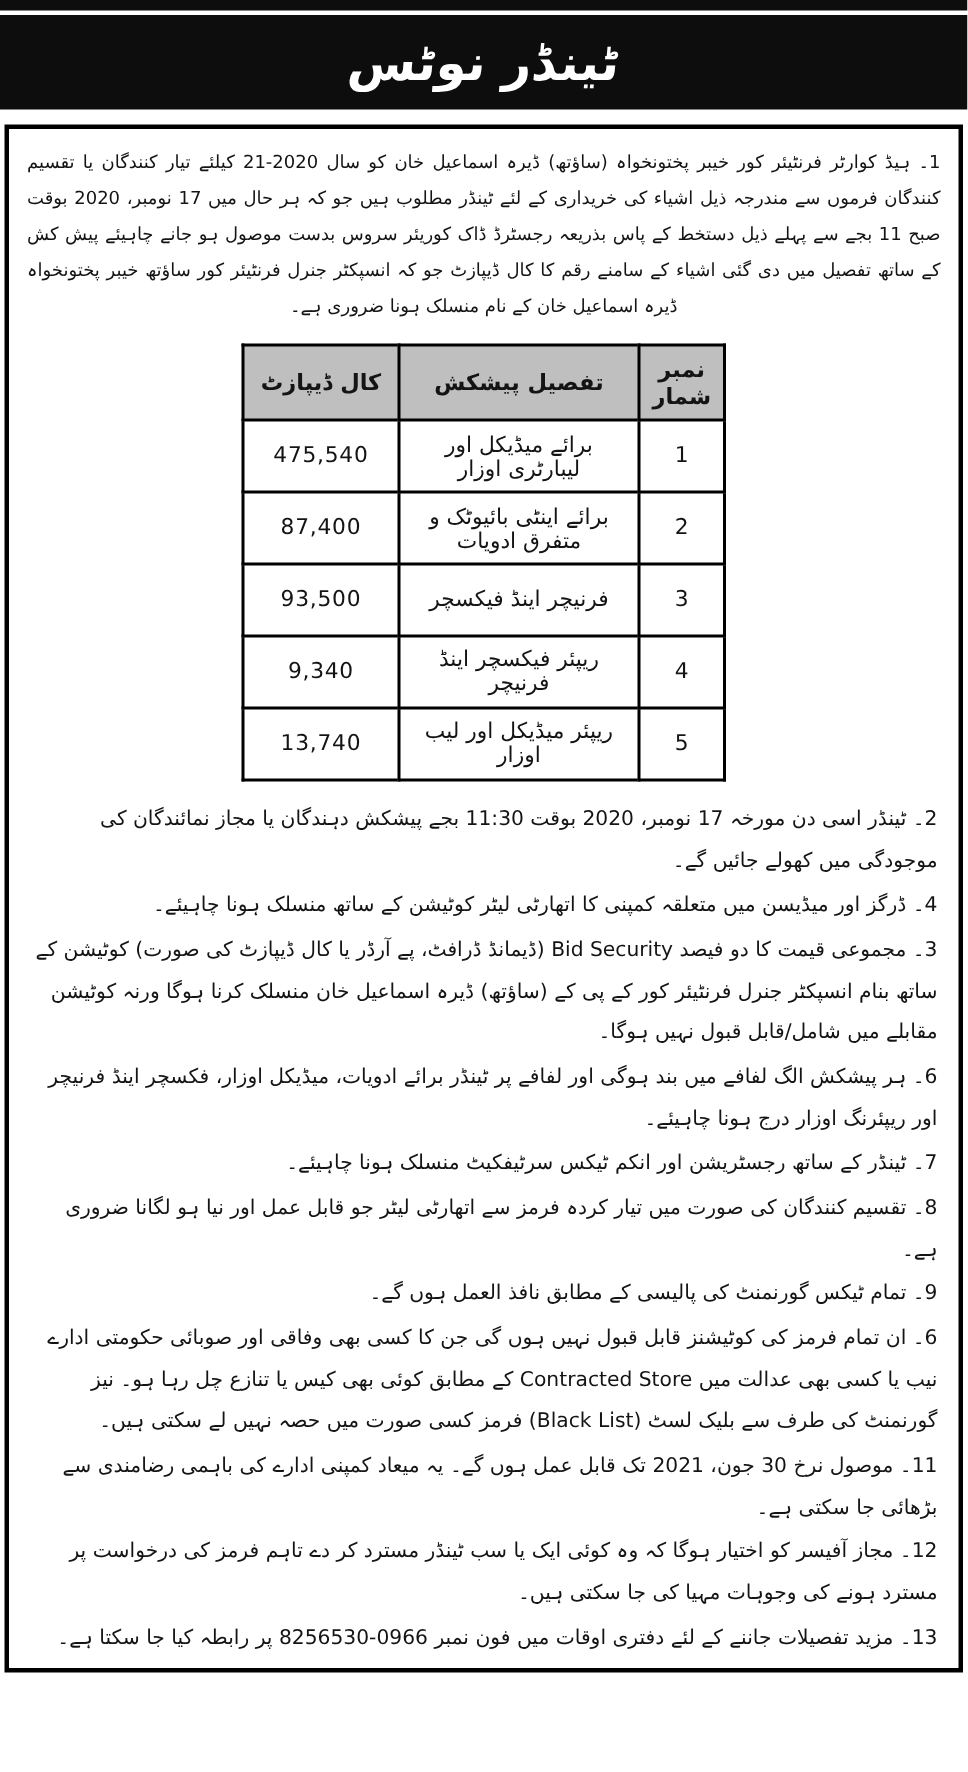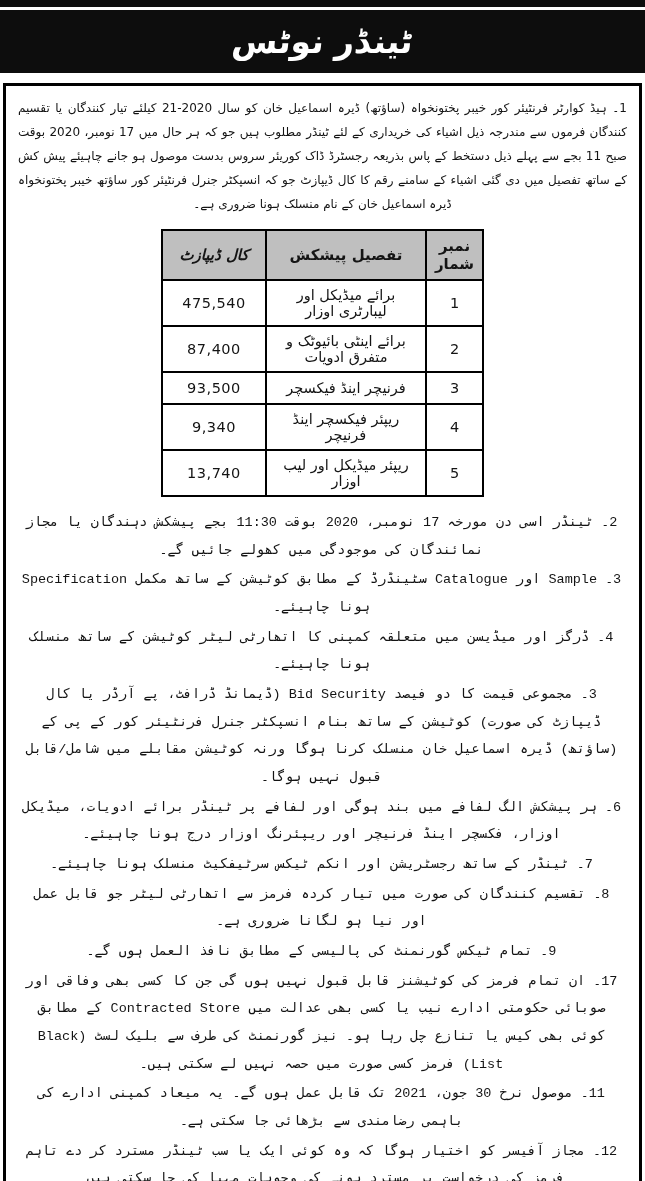--- a/index.html
+++ b/index.html
@@ -48,36 +48,35 @@
   }
   .tender-table th,.tender-table td{
     border:2.5px solid var(--border_black);
     text-align:center;vertical-align:middle;
     padding:6px 8px;
   }
   .tender-table th{
     background:var(--table_header_gray);
     font-size:15px;font-weight:bold;height:46px;
   }
-  .tender-table td{height:32px;font-size:14.5px;}
+  .tender-table td{height:48px;font-size:14.5px;}
   .col-serial{width:44px;}
   .col-detail{width:160px;}
-  .col-deposit{width:104px;font-style:italic;}
+  .col-deposit{width:104px;}
   .deposit-val{font-size:17px;letter-spacing:0.5px;}
   .terms-heading{
     direction:rtl;text-align:right;
     font-weight:bold;font-size:15px;
     margin:4px 2px 6px 0;
   }
   .term{
     direction:rtl;unicode-bidi:plaintext;
-    text-align:center;
+    text-align:right;
     font-size:13.5px;line-height:2.05;
     padding:0 4px 2px 2px;
-    font-family:Liberation Mono, monospace;
   }
 </style>
 </head>
 <body>
 
 <div class="top-strip"></div>
 
 <div class="title-bar">
   <div class="title-text">ٹینڈر نوٹس</div>
 </div>
@@ -119,26 +118,25 @@
         <td>5</td>
         <td>ریپئر میڈیکل اور لیب اوزار</td>
         <td class="deposit-val">13,740</td>
       </tr>
     </tbody>
   </table>
 
 
   <div>
     <div class="term">2۔ ٹینڈر اسی دن مورخہ 17 نومبر، 2020 بوقت 11:30 بجے پیشکش دہندگان یا مجاز نمائندگان کی موجودگی میں کھولے جائیں گے۔</div>
-    <div class="term">3۔ Sample اور Catalogue سٹینڈرڈ کے مطابق کوٹیشن کے ساتھ مکمل Specification ہونا چاہیئے۔</div>
     <div class="term">4۔ ڈرگز اور میڈیسن میں متعلقہ کمپنی کا اتھارٹی لیٹر کوٹیشن کے ساتھ منسلک ہونا چاہیئے۔</div>
     <div class="term">3۔ مجموعی قیمت کا دو فیصد Bid Security (ڈیمانڈ ڈرافٹ، پے آرڈر یا کال ڈیپازٹ کی صورت) کوٹیشن کے ساتھ بنام انسپکٹر جنرل فرنٹیئر کور کے پی کے (ساؤتھ) ڈیرہ اسماعیل خان منسلک کرنا ہوگا ورنہ کوٹیشن مقابلے میں شامل/قابل قبول نہیں ہوگا۔</div>
     <div class="term">6۔ ہر پیشکش الگ لفافے میں بند ہوگی اور لفافے پر ٹینڈر برائے ادویات، میڈیکل اوزار، فکسچر اینڈ فرنیچر اور ریپئرنگ اوزار درج ہونا چاہیئے۔</div>
     <div class="term">7۔ ٹینڈر کے ساتھ رجسٹریشن اور انکم ٹیکس سرٹیفکیٹ منسلک ہونا چاہیئے۔</div>
     <div class="term">8۔ تقسیم کنندگان کی صورت میں تیار کردہ فرمز سے اتھارٹی لیٹر جو قابل عمل اور نیا ہو لگانا ضروری ہے۔</div>
     <div class="term">9۔ تمام ٹیکس گورنمنٹ کی پالیسی کے مطابق نافذ العمل ہوں گے۔</div>
-    <div class="term">17۔ ان تمام فرمز کی کوٹیشنز قابل قبول نہیں ہوں گی جن کا کسی بھی وفاقی اور صوبائی حکومتی ادارے نیب یا کسی بھی عدالت میں Contracted Store کے مطابق کوئی بھی کیس یا تنازع چل رہا ہو۔ نیز گورنمنٹ کی طرف سے بلیک لسٹ (Black List) فرمز کسی صورت میں حصہ نہیں لے سکتی ہیں۔</div>
+    <div class="term">6۔ ان تمام فرمز کی کوٹیشنز قابل قبول نہیں ہوں گی جن کا کسی بھی وفاقی اور صوبائی حکومتی ادارے نیب یا کسی بھی عدالت میں Contracted Store کے مطابق کوئی بھی کیس یا تنازع چل رہا ہو۔ نیز گورنمنٹ کی طرف سے بلیک لسٹ (Black List) فرمز کسی صورت میں حصہ نہیں لے سکتی ہیں۔</div>
     <div class="term">11۔ موصول نرخ 30 جون، 2021 تک قابل عمل ہوں گے۔ یہ میعاد کمپنی ادارے کی باہمی رضامندی سے بڑھائی جا سکتی ہے۔</div>
     <div class="term">12۔ مجاز آفیسر کو اختیار ہوگا کہ وہ کوئی ایک یا سب ٹینڈر مسترد کر دے تاہم فرمز کی درخواست پر مسترد ہونے کی وجوہات مہیا کی جا سکتی ہیں۔</div>
     <div class="term">13۔ مزید تفصیلات جاننے کے لئے دفتری اوقات میں فون نمبر 0966-8256530 پر رابطہ کیا جا سکتا ہے۔</div>
   </div>
 
 </div>
 
 </body></html>

